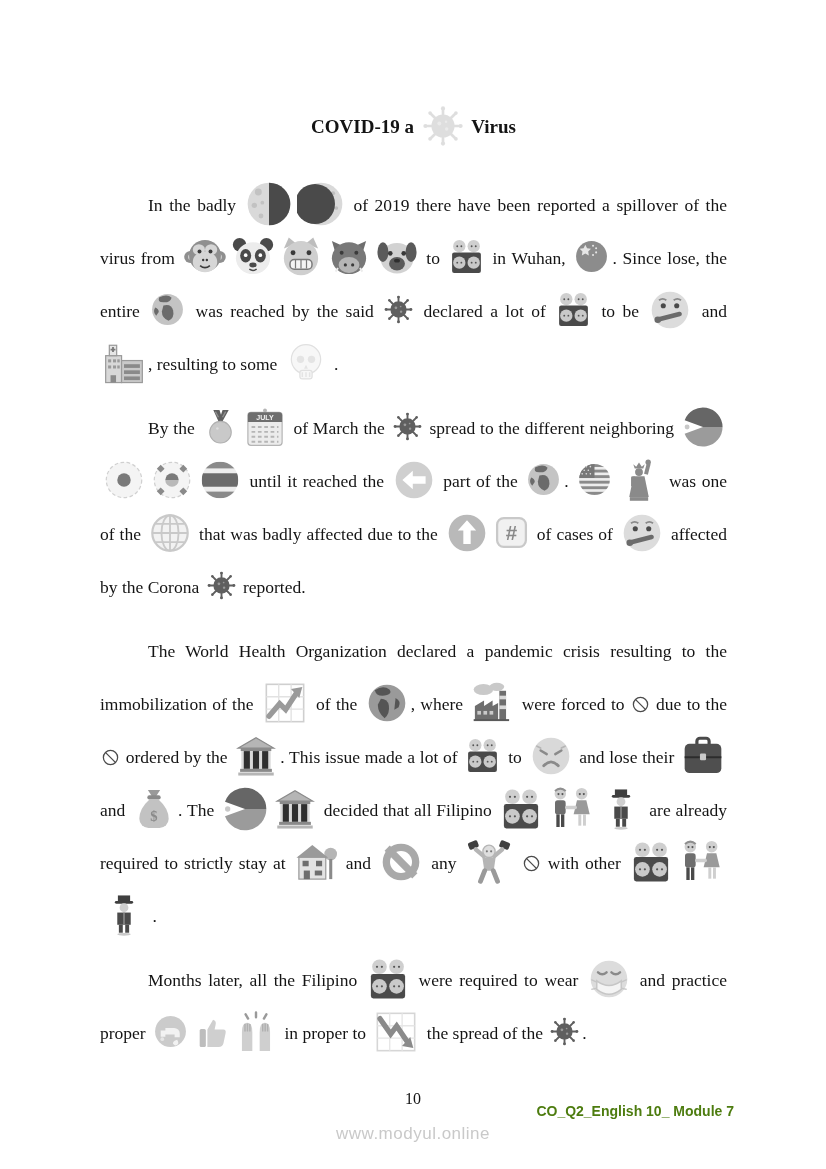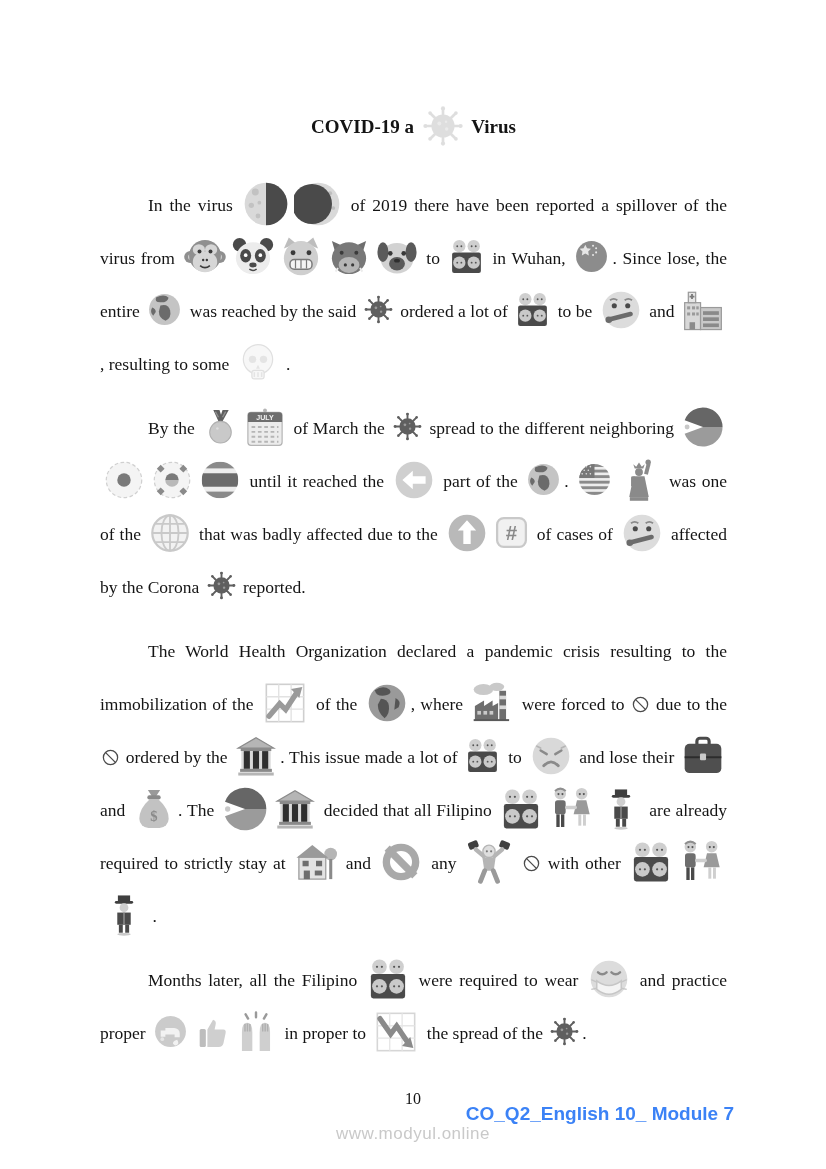--- a/index.html
+++ b/index.html
@@ -13,21 +13,21 @@
   .emo svg{width:100%;height:100%;display:block;}
   .emo.lg{width:48px;height:48px;}
   .emo.md{width:37px;height:37px;}
   .emo.sm{width:31px;height:31px;}
   .emo.xs{width:19px;height:19px;top:-1px;margin:0 1px;}
   .defs{position:absolute;width:0;height:0;overflow:hidden;}
   .footer-pn{position:absolute;left:0;width:826px;text-align:center;top:1090px;font-size:16px;}
   .watermark{position:absolute;left:0;width:826px;text-align:center;top:1124px;
              font-family:"Liberation Sans",sans-serif;font-size:17px;color:#c9c9c9;letter-spacing:.5px;}
   .module-label{position:absolute;right:36px;top:1103px;font-family:"Liberation Sans",sans-serif;
-                font-weight:bold;font-size:19px;color:#3b82f6;}
+                font-weight:bold;font-size:14px;color:#4d7c0f;}
 </style>
 </head>
 <body>
 
 <svg class="defs" aria-hidden="true">
   <defs>
     <symbol id="sym-last-quarter-moon" viewBox="0 0 36 36">
       <circle cx="18" cy="18" r="16" fill="#d9d9d9"></circle>
       <circle cx="10" cy="9" r="2.6" fill="#c2c2c2"></circle>
         <circle cx="7" cy="19" r="2" fill="#c2c2c2"></circle>
@@ -424,21 +424,21 @@
       <path d="M23.5 11.5v6 M25.5 11v6.5 M27.5 11.5v6" stroke="#b0b0b0" stroke-width="1.2"></path>
     </symbol>
   </defs>
 </svg>
 
 <div class="page">
   <div class="content">
     <h1 class="title"><span>COVID-19 a </span><span class="emo"><svg viewBox="0 0 36 36" aria-hidden="true">
             <use href="#sym-faint-virus"></use>
           </svg></span><span> Virus</span></h1>
-    <p class="story"><span>In the virus </span><span class="emo lg"><svg viewBox="0 0 36 36" aria-hidden="true">
+    <p class="story"><span>In the badly </span><span class="emo lg"><svg viewBox="0 0 36 36" aria-hidden="true">
             <use href="#sym-last-quarter-moon"></use>
           </svg></span><span class="emo lg"><svg viewBox="0 0 36 36" aria-hidden="true">
             <use href="#sym-waning-crescent-moon"></use>
           </svg></span><span> of 2019 there have been reported a spillover of the virus from </span><span class="emo"><svg viewBox="0 0 36 36" aria-hidden="true">
             <use href="#sym-monkey-face"></use>
           </svg></span><span class="emo"><svg viewBox="0 0 36 36" aria-hidden="true">
             <use href="#sym-panda-face"></use>
           </svg></span><span class="emo"><svg viewBox="0 0 36 36" aria-hidden="true">
             <use href="#sym-grinning-cat-face"></use>
           </svg></span><span class="emo"><svg viewBox="0 0 36 36" aria-hidden="true">
@@ -446,21 +446,21 @@
           </svg></span><span class="emo"><svg viewBox="0 0 36 36" aria-hidden="true">
             <use href="#sym-dog-face"></use>
           </svg></span><span> to </span><span class="emo md"><svg viewBox="0 0 36 36" aria-hidden="true">
             <use href="#sym-family"></use>
           </svg></span><span> in Wuhan, </span><span class="emo md"><svg viewBox="0 0 36 36" aria-hidden="true">
             <use href="#sym-china-flag"></use>
           </svg></span><span>. Since lose, the entire </span><span class="emo md"><svg viewBox="0 0 36 36" aria-hidden="true">
             <use href="#sym-globe-earth"></use>
           </svg></span><span> was reached by the said </span><span class="emo sm"><svg viewBox="0 0 36 36" aria-hidden="true">
             <use href="#sym-virus"></use>
-          </svg></span><span> ordered a lot of </span><span class="emo md"><svg viewBox="0 0 36 36" aria-hidden="true">
+          </svg></span><span> declared a lot of </span><span class="emo md"><svg viewBox="0 0 36 36" aria-hidden="true">
             <use href="#sym-family"></use>
           </svg></span><span> to be </span><span class="emo"><svg viewBox="0 0 36 36" aria-hidden="true">
             <use href="#sym-face-thermometer"></use>
           </svg></span><span> and </span><span class="emo"><svg viewBox="0 0 36 36" aria-hidden="true">
             <use href="#sym-hospital"></use>
           </svg></span><span>, resulting to some </span><span class="emo"><svg viewBox="0 0 36 36" aria-hidden="true">
             <use href="#sym-faint-skull"></use>
           </svg></span><span> .</span></p>
     <p class="story gap"><span>By the </span><span class="emo md"><svg viewBox="0 0 36 36" aria-hidden="true">
             <use href="#sym-medal"></use>

